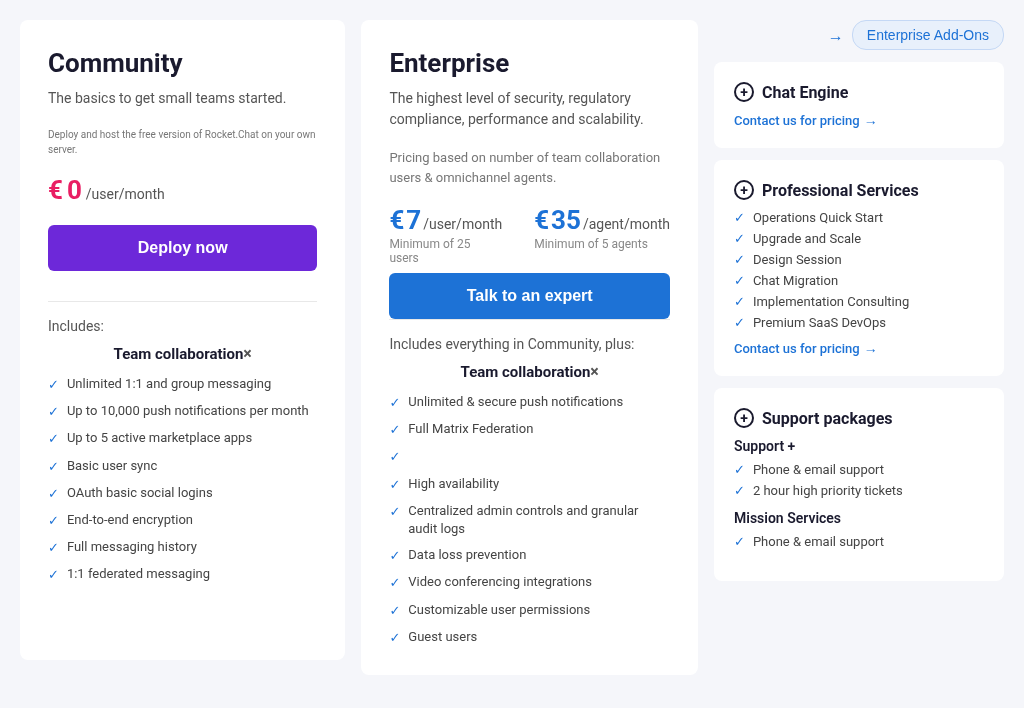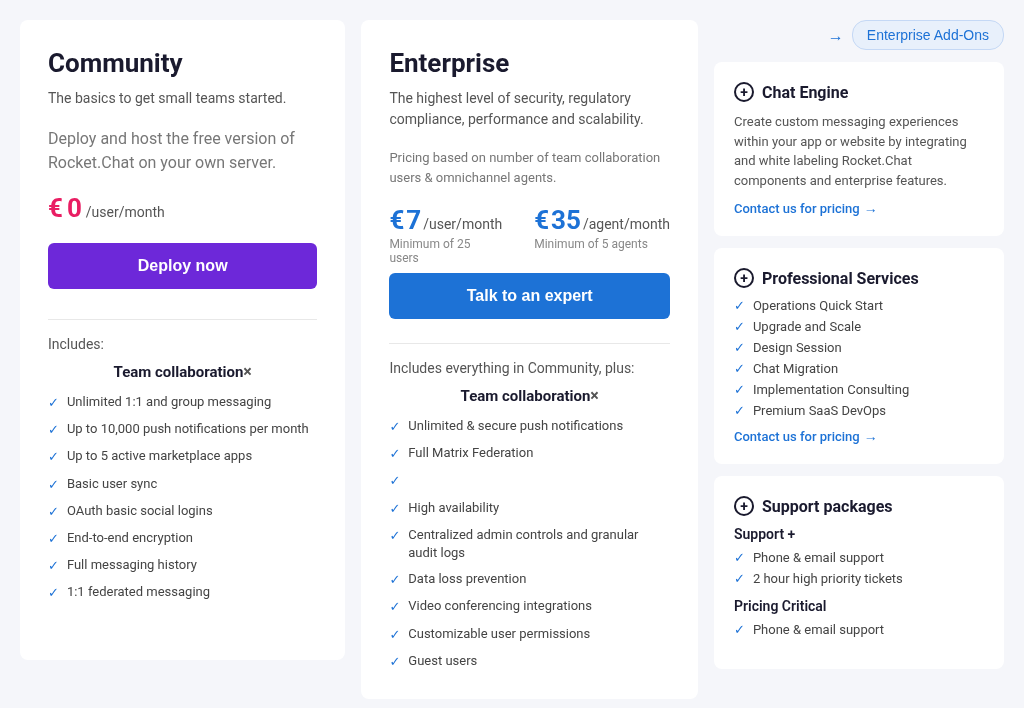--- a/index.html
+++ b/index.html
@@ -35,21 +35,21 @@
       color: #1a1a2e;
       margin-bottom: 10px;
     }
     .card-subtitle {
       font-size: 14px;
       color: #555;
       margin-bottom: 18px;
       line-height: 1.5;
     }
     .card-description {
-      font-size: 16px;
+      font-size: 10px;
       color: #777;
       margin-bottom: 18px;
       line-height: 1.5;
     }
     .price-block {
       margin-bottom: 20px;
     }
     .price-main {
       display: flex;
       align-items: baseline;
@@ -93,21 +93,20 @@
       width: 100%;
       padding: 14px;
       background: #1d72d6;
       color: #fff;
       border: none;
       border-radius: 6px;
       font-size: 16px;
       font-weight: 600;
       cursor: pointer;
       text-align: center;
-      margin-bottom: 24px;
     }
     .divider {
       border: none;
       border-top: 1px solid #e8e8e8;
       margin-bottom: 16px;
     }
     .includes-label {
       font-size: 14px;
       color: #555;
       margin-bottom: 10px;
@@ -433,21 +432,20 @@
     <div class="addons-tab-row">
       <span class="addons-arrow">→</span>
       <button class="addons-tab">Enterprise Add-Ons</button>
     </div>
 
     <div class="addon-section">
       <div class="addon-section-title">
         <div class="addon-plus-icon">+</div>
         <span>Chat Engine</span>
       </div>
-      <p class="addon-body-text">Create custom messaging experiences within your app or website by integrating and white labeling Rocket.Chat components and enterprise features.</p>
       <a class="contact-link">
         <span>Contact us for pricing</span>
         <span class="arrow">→</span>
       </a>
     </div>
 
     <div class="addon-section">
       <div class="addon-section-title">
         <div class="addon-plus-icon">+</div>
         <span>Professional Services</span>
@@ -493,21 +491,21 @@
       <ul class="support-list">
         <li>
             <span class="prof-check">✓</span>
             <span>Phone &amp; email support</span>
           </li>
         <li>
             <span class="prof-check">✓</span>
             <span>2 hour high priority tickets</span>
           </li>
       </ul>
-      <p class="mission-label">Pricing Critical</p>
+      <p class="mission-label">Mission Services</p>
       <ul class="support-list">
         <li>
             <span class="prof-check">✓</span>
             <span>Phone &amp; email support</span>
           </li>
       </ul>
     </div>
   </div>
 
 </div>

